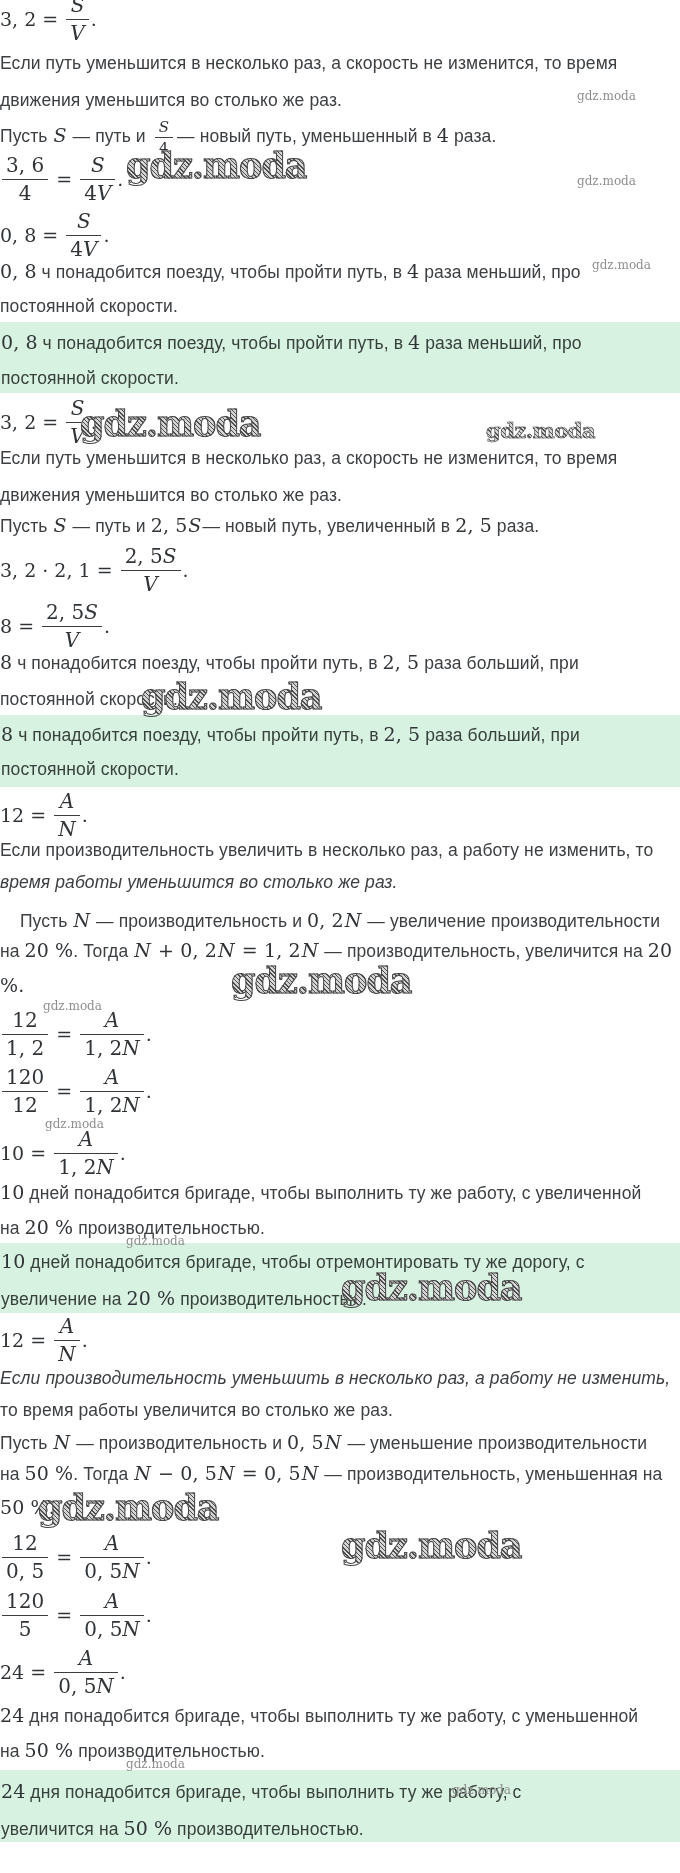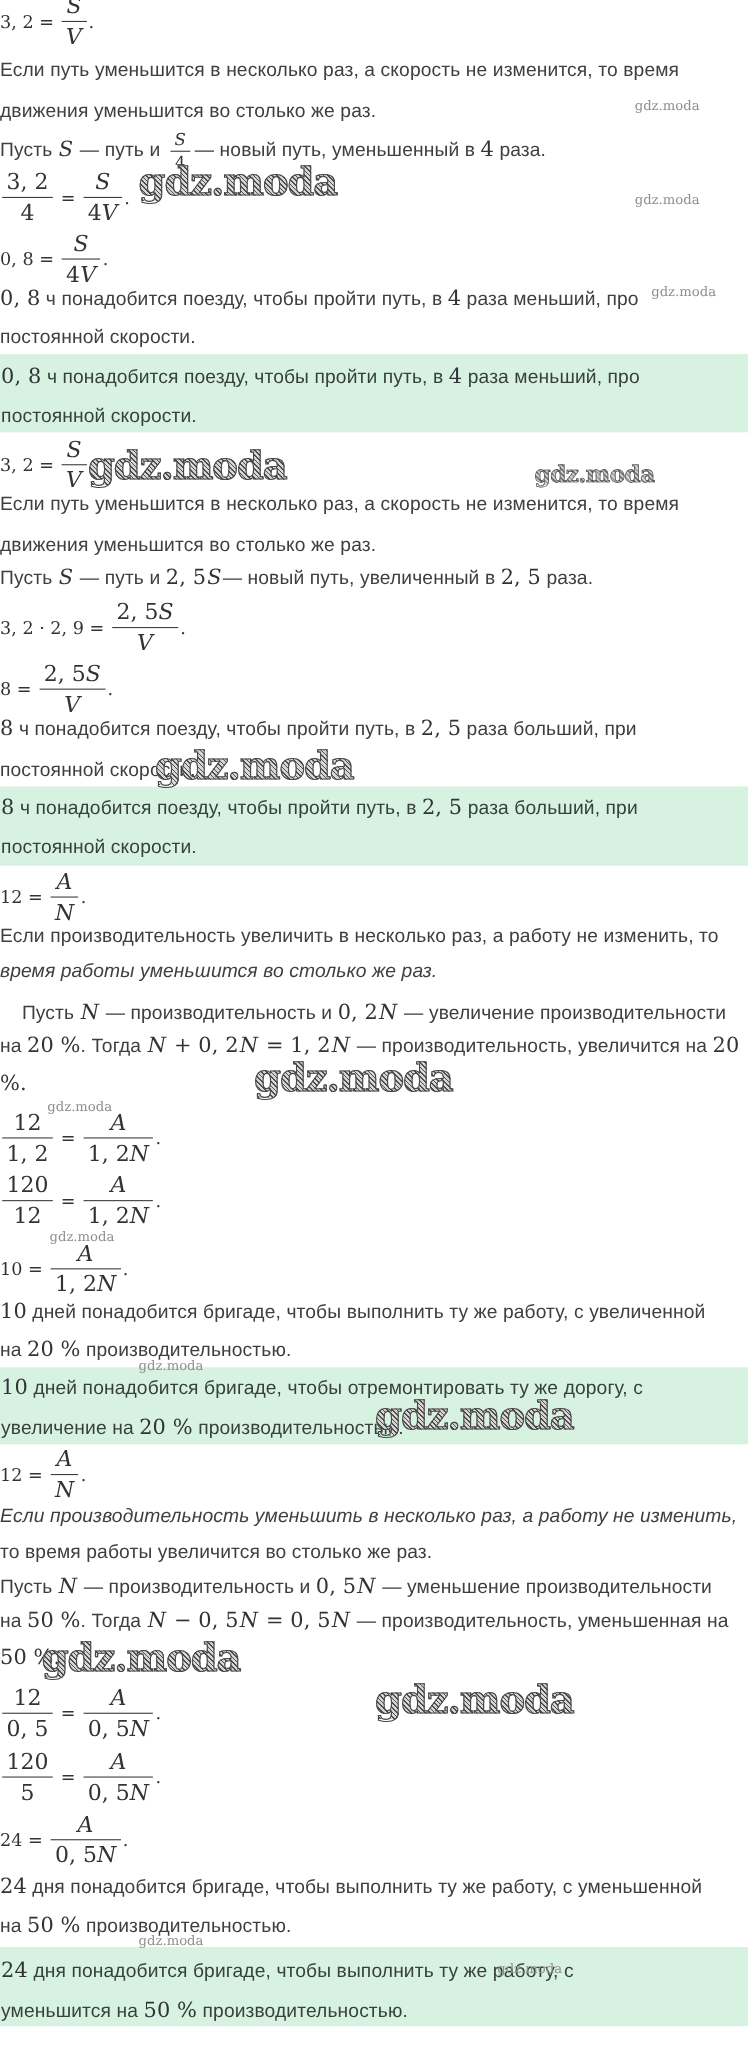--- a/index.html
+++ b/index.html
@@ -4,21 +4,21 @@
 <style>
   html,body{margin:0;padding:0}
   body{width:680px;height:1873px;position:relative;background:#ffffff;overflow:hidden;
        font-family:"Liberation Sans",sans-serif;}
   #page{position:absolute;inset:0;width:680px;height:1873px}
   .blk{position:absolute;left:0;width:680px;white-space:nowrap}
   .blk.text{font-size:17.5px;color:#3d4043;letter-spacing:.1px;line-height:24px}
   .m{font-family:"DejaVu Serif",serif;color:#303437;white-space:pre;font-size:19px}
   .m i{font-style:italic;padding:0 1px}
   .blk.formula{display:flex;align-items:center;height:58px;font-size:20px;color:#303437}
-  .blk.formula .m{font-size:16px}
+  .blk.formula .m{font-size:19px}
   .frac{display:inline-block;text-align:center;vertical-align:middle;
         font-family:"DejaVu Serif",serif;color:#303437}
   .frac .num{display:block;border-bottom:1.4px solid #3a3e41;padding:0 4px 1px}
   .frac .den{display:block;padding:1px 4px 0}
   .dfrac{font-size:20px;line-height:1.25;margin:0 2px}
   .ifrac{font-size:15px;line-height:1.2;margin:0 4px}
   .blk.green{left:0;width:680px}
   .gline{position:absolute;left:1px;font-size:17.5px;color:#37413b;letter-spacing:.1px;white-space:nowrap}
   .gline .m{font-size:19px}
   .wm{position:absolute;font-family:"DejaVu Serif",serif;z-index:6;white-space:nowrap;line-height:1}
@@ -45,21 +45,21 @@
         <span class="num"><i>S</i></span>
         <span class="den"><i>V</i></span>
       </span>
       <span class="m"><span>.</span></span>
     </div>
     <div class="blk text" style="top: 51px;"><span class="t">Если путь уменьшится в несколько раз, а скорость не изменится, то время</span></div>
     <div class="blk text" style="top: 88px;"><span class="t">движения уменьшится во столько же раз.</span></div>
     <div class="blk text" style="top: 118px;"><span class="t">Пусть </span><span class="m"><i>S</i></span><span class="t"> — путь и </span><span class="frac ifrac"><span class="num"><i>S</i></span><span class="den"><span>4</span></span></span><span class="t">— новый путь, уменьшенный в </span><span class="m"><span>4</span></span><span class="t"> раза.</span></div>
     <div class="blk formula" style="top: 150px;">
       <span class="frac dfrac">
-        <span class="num"><span>3, 2</span></span>
+        <span class="num"><span>3, 6</span></span>
         <span class="den"><span>4</span></span>
       </span>
       <span class="m"><span> = </span></span>
       <span class="frac dfrac">
         <span class="num"><i>S</i></span>
         <span class="den"><span>4</span><i>V</i></span>
       </span>
       <span class="m"><span>.</span></span>
     </div>
     <div class="blk formula" style="top: 206px;">
@@ -81,21 +81,21 @@
       <span class="frac dfrac">
         <span class="num"><i>S</i></span>
         <span class="den"><i>V</i></span>
       </span>
       <span class="m"><span>.</span></span>
     </div>
     <div class="blk text" style="top: 446px;"><span class="t">Если путь уменьшится в несколько раз, а скорость не изменится, то время</span></div>
     <div class="blk text" style="top: 483px;"><span class="t">движения уменьшится во столько же раз.</span></div>
     <div class="blk text" style="top: 513px;"><span class="t">Пусть </span><span class="m"><i>S</i></span><span class="t"> — путь и </span><span class="m"><span>2, 5</span><i>S</i></span><span class="t">— новый путь, увеличенный в </span><span class="m"><span>2, 5</span></span><span class="t"> раза.</span></div>
     <div class="blk formula" style="top: 541px;">
-      <span class="m"><span>3, 2 · 2, 9 = </span></span>
+      <span class="m"><span>3, 2 · 2, 1 = </span></span>
       <span class="frac dfrac">
         <span class="num"><span>2, 5</span><i>S</i></span>
         <span class="den"><i>V</i></span>
       </span>
       <span class="m"><span>.</span></span>
     </div>
     <div class="blk formula" style="top: 597px;">
       <span class="m"><span>8 = </span></span>
       <span class="frac dfrac">
         <span class="num"><span>2, 5</span><i>S</i></span>
@@ -202,21 +202,21 @@
       <span class="frac dfrac">
         <span class="num"><i>A</i></span>
         <span class="den"><span>0, 5</span><i>N</i></span>
       </span>
       <span class="m"><span>.</span></span>
     </div>
     <div class="blk text" style="top: 1703px;"><span class="m"><span>24</span></span><span class="t"> дня понадобится бригаде, чтобы выполнить ту же работу, с уменьшенной</span></div>
     <div class="blk text" style="top: 1738px;"><span class="t">на </span><span class="m"><span>50 %</span></span><span class="t"> производительностью.</span></div>
     <div class="blk green" style="top: 1770px; height: 72px; background: rgb(216, 242, 226);">
       <div class="gline" style="top: 10px;"><span class="m"><span>24</span></span><span class="t"> дня понадобится бригаде, чтобы выполнить ту же работу, с</span></div>
-      <div class="gline" style="top: 47px;"><span class="t">уменьшится на </span><span class="m"><span>50 %</span></span><span class="t"> производительностью.</span></div>
+      <div class="gline" style="top: 47px;"><span class="t">увеличится на </span><span class="m"><span>50 %</span></span><span class="t"> производительностью.</span></div>
     </div>
     <span class="wm small" style="left: 577px; top: 90px;">gdz.moda</span>
     <span class="wm big" style="left: 126px; top: 148px;">gdz.moda</span>
     <span class="wm small" style="left: 577px; top: 175px;">gdz.moda</span>
     <span class="wm small" style="left: 592px; top: 259px;">gdz.moda</span>
     <span class="wm big" style="left: 80px; top: 406px;">gdz.moda</span>
     <span class="wm medium" style="left: 486px; top: 420px;">gdz.moda</span>
     <span class="wm big" style="left: 141px; top: 679px;">gdz.moda</span>
     <span class="wm big" style="left: 231px; top: 963px;">gdz.moda</span>
     <span class="wm small" style="left: 43px; top: 1000px;">gdz.moda</span>

